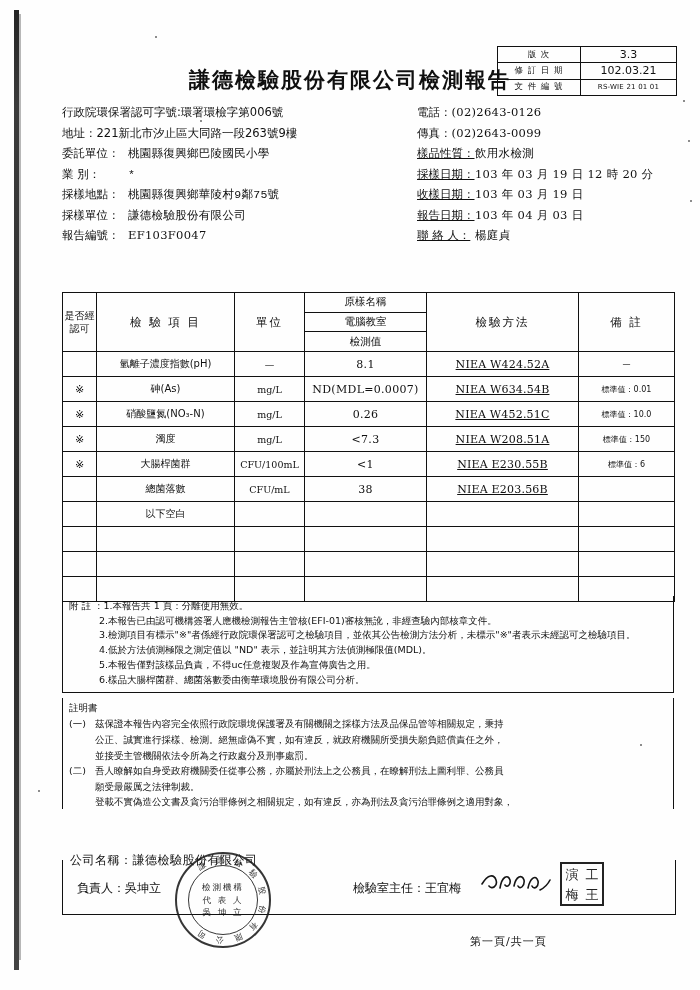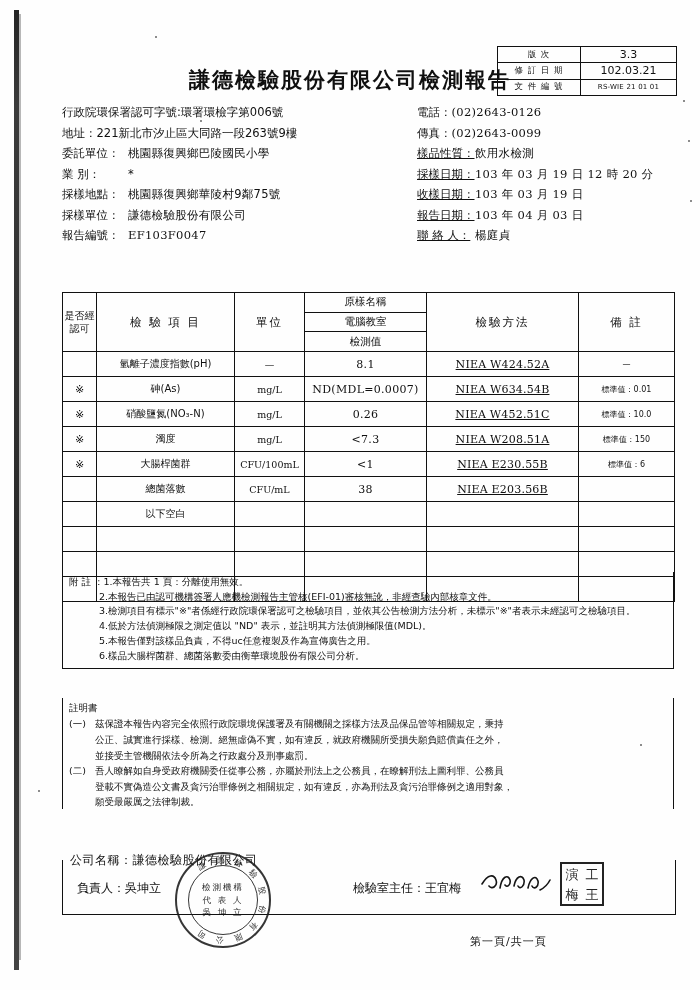--- a/index.html
+++ b/index.html
@@ -31,21 +31,21 @@
   
   .title{position:absolute;left:0;right:0;top:66px;text-align:center;
     font-size:21px;font-weight:bold;letter-spacing:2px;font-family:"DejaVu Serif","Liberation Serif",serif;}
 
   
   .hdr{position:absolute;left:62px;top:104px;width:612px;font-size:11.5px;}
   .hline{display:flex;margin-bottom:3.5px;height:17px;align-items:center;justify-content:center;}
   .hl{width:355px;white-space:nowrap;}
   .hr{flex:1;white-space:nowrap;}
   .lbl{display:inline-block;}
-  .val{letter-spacing:.3px;}
+  .val{letter-spacing:.3px;font-family:Liberation Mono, monospace;}
   .lbl-w{display:inline-block;width:66px;}
   .lbl-w2{display:inline-block;width:58px;text-decoration:underline;}
 
   
   table.main{position:absolute;left:62px;top:292px;width:612px;border-collapse:collapse;
     font-size:10px;table-layout:fixed;}
   table.main td,table.main th{border:1px solid #111;padding:0;text-align:center;
     vertical-align:middle;font-weight:normal;}
   .c-ok{width:34px;}
   .c-item{width:138px;}
@@ -62,21 +62,21 @@
   td.sub{padding:0;}
   tr.body td{height:24px;}
   td.left{text-align:left;padding-left:5px;font-size:10px;}
   td.mark{font-size:11px;}
   td.val{font-size:11px;font-family:"DejaVu Serif","Liberation Serif",serif;}
   td.method{font-size:11px;font-family:"DejaVu Serif","Liberation Serif",serif;letter-spacing:.2px;text-decoration:underline;}
   td.rem{font-size:8px;letter-spacing:0;}
   td.unit{font-size:9.5px;font-family:"DejaVu Serif","Liberation Serif",serif;}
 
   
-  .notes{position:absolute;left:62px;top:572px;width:612px;border:1px solid #111;
+  .notes{position:absolute;left:62px;top:596px;width:612px;border:1px solid #111;
     border-top:none;font-size:9.5px;line-height:1.55;padding:3px 6px 5px 6px;box-sizing:border-box;}
   .nl{display:flex;}
   .nl .n-no{width:auto;white-space:nowrap;}
   .nl .n-tx{flex:1;}
   .note-indent{padding-left:30px;}
 
   .decl{position:absolute;left:62px;top:698px;width:612px;border:1px solid #111;border-top:none;
     border-bottom:none;font-size:9.5px;line-height:1.6;padding:2px 8px 0 6px;box-sizing:border-box;}
   .decl .dhead{margin-bottom:1px;}
   .dl{display:flex;margin-bottom:1px;}
@@ -329,22 +329,22 @@
     <div class="dl">
       <span class="d-no">(一)</span>
       <span class="d-tx">茲保證本報告內容完全依照行政院環境保護署及有關機關之採樣方法及品保品管等相關規定，秉持</span>
     </div>
     <div class="d-cont">公正、誠實進行採樣、檢測。絕無虛偽不實，如有違反，就政府機關所受損失願負賠償責任之外，</div>
     <div class="d-cont">並接受主管機關依法令所為之行政處分及刑事處罰。</div>
     <div class="dl">
       <span class="d-no">(二)</span>
       <span class="d-tx">吾人瞭解如自身受政府機關委任從事公務，亦屬於刑法上之公務員，在瞭解刑法上圖利罪、公務員</span>
     </div>
+    <div class="d-cont">願受最嚴厲之法律制裁。</div>
     <div class="d-cont">登載不實偽造公文書及貪污治罪條例之相關規定，如有違反，亦為刑法及貪污治罪條例之適用對象，</div>
-    <div class="d-cont">願受最嚴厲之法律制裁。</div>
   </div>
 
   <div class="company">
     <span>公司名稱：</span><span>謙德檢驗股份有限公司</span>
   </div>
 
   <div class="sigbox">
     <div class="sig1">
       <span>負責人：</span><span class="hand">吳坤立</span>
     </div>

